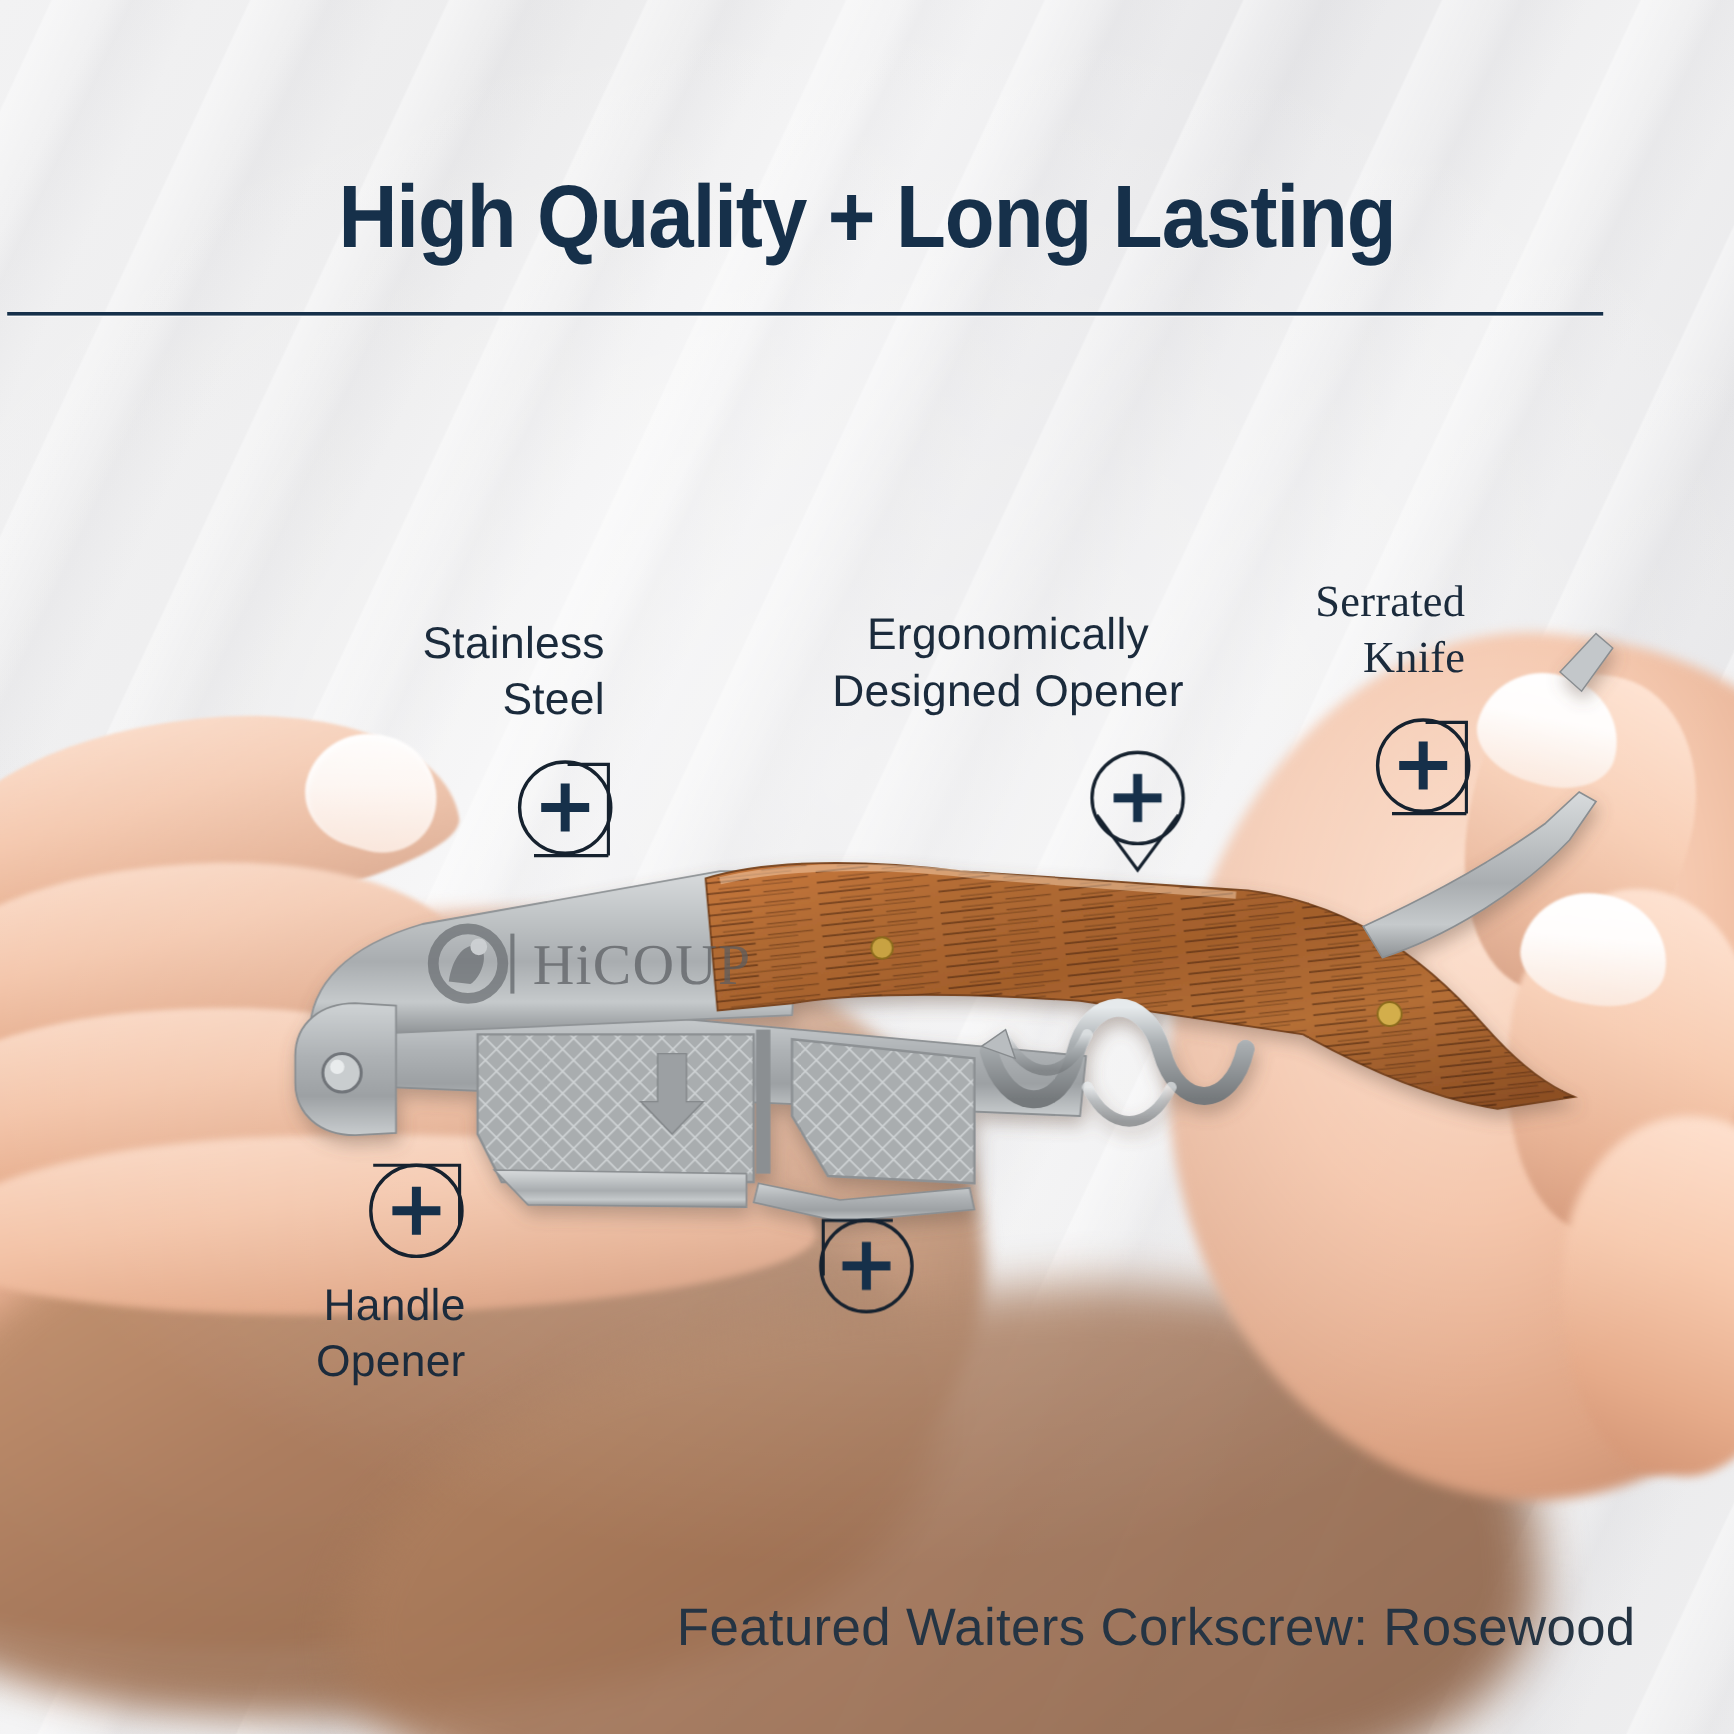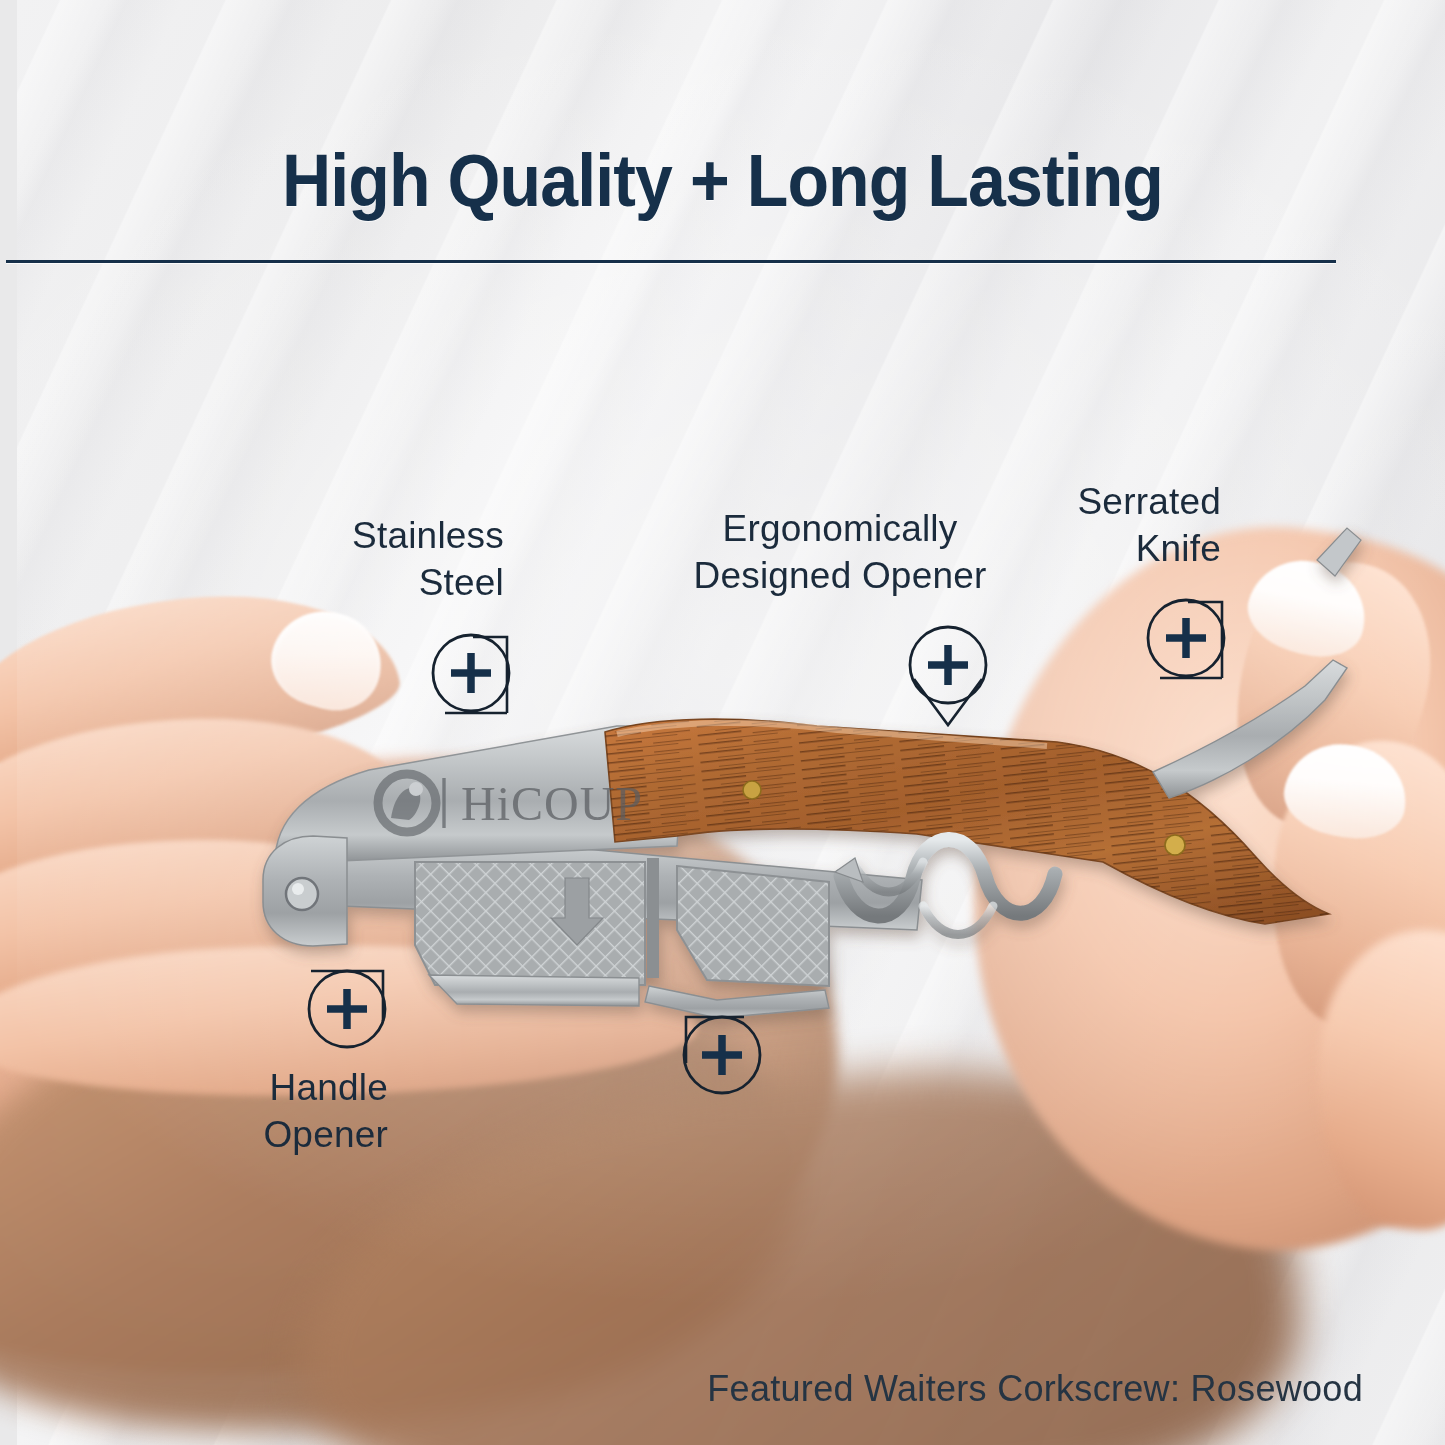--- a/index.html
+++ b/index.html
@@ -5,21 +5,21 @@
   * { margin:0; padding:0; box-sizing:border-box; }
   html,body { width:1445px; height:1445px; overflow:hidden; }
   body {
     font-family:"Liberation Sans", sans-serif;
     background:#e9e9ea;
     position:relative;
   }
   .stage { position:absolute; inset:0; width:1445px; height:1445px; overflow:hidden; }
 
   
-  .photo { position:absolute; inset:0;margin-left:17px; }
+  .photo { position:absolute; inset:0; }
   .bg-base{
     position:absolute; inset:0;
     background:
       linear-gradient(118deg,#f2f2f3 0%,#ececed 22%,#f4f4f5 35%,#e8e8ea 48%,#f1f1f2 62%,#e7e7e9 78%,#efeff0 100%);
   }
   .bg-streaks{
     position:absolute; inset:0;
     background:repeating-linear-gradient(115deg,
         rgba(255,255,255,0) 0px, rgba(255,255,255,0) 38px,
         rgba(255,255,255,.55) 40px, rgba(255,255,255,0) 82px,
@@ -146,22 +146,22 @@
     text-shadow:0 1px 0 rgba(255,255,255,.65);
   }
   .rule{
     position:absolute;
     left:6px; top:260px; width:1330px; height:3px;
     background:#16304a;
     box-shadow:0 1px 0 rgba(255,255,255,.8);
   }
   .footer{
     position:absolute;
-    right:82px; top:1368px;
-    font-size:36px;
+    right:82px; top:1332px;
+    font-size:44px;
     color:#253443;
     letter-spacing:.3px;
   }
 </style>
 </head>
 <body>
 
 <div class="stage">
 
   <div class="photo">
@@ -297,21 +297,21 @@
   </svg>
 
   <div class="lbl c" style="left:640px; top:505px; width:400px;">Ergonomically
 Designed Opener</div>
   <svg class="marker" style="left:902px; top:621px;" width="96" height="110" viewBox="0 0 96 110">
     <path d="M12,58 L46,104 L80,58" fill="none" stroke="#16222f" stroke-width="2.6"></path>
     <circle cx="46" cy="44" r="38" fill="none" stroke="#16222f" stroke-width="2.8"></circle>
     <path d="M46,24 L46,64 M26,44 L66,44" stroke="#16304a" stroke-width="7.5" stroke-linecap="butt"></path>
   </svg>
 
-  <div class="lbl r" style="right:224px; top:478px;">Serrated
+  <div class="lbl r" style="right:224px; top:478px;font-family:Liberation Serif, serif;">Serrated
 Knife</div>
   <svg class="marker" style="left:1140px; top:592px;" width="96" height="96" viewBox="0 0 96 96">
     <path d="M48,10 L82,10 L82,86" fill="none" stroke="#16222f" stroke-width="2.6"></path>
     <path d="M82,86 L20,86" fill="none" stroke="#16222f" stroke-width="2.6"></path>
     <circle cx="46" cy="46" r="38" fill="none" stroke="#16222f" stroke-width="2.8"></circle>
     <path d="M46,26 L46,66 M26,46 L66,46" stroke="#16304a" stroke-width="7.5" stroke-linecap="butt"></path>
   </svg>
 
   <svg class="marker" style="left:299px; top:961px;" width="96" height="96" viewBox="0 0 96 96">
     <path d="M12,10 L84,10 L84,60" fill="none" stroke="#16222f" stroke-width="2.6"></path>

